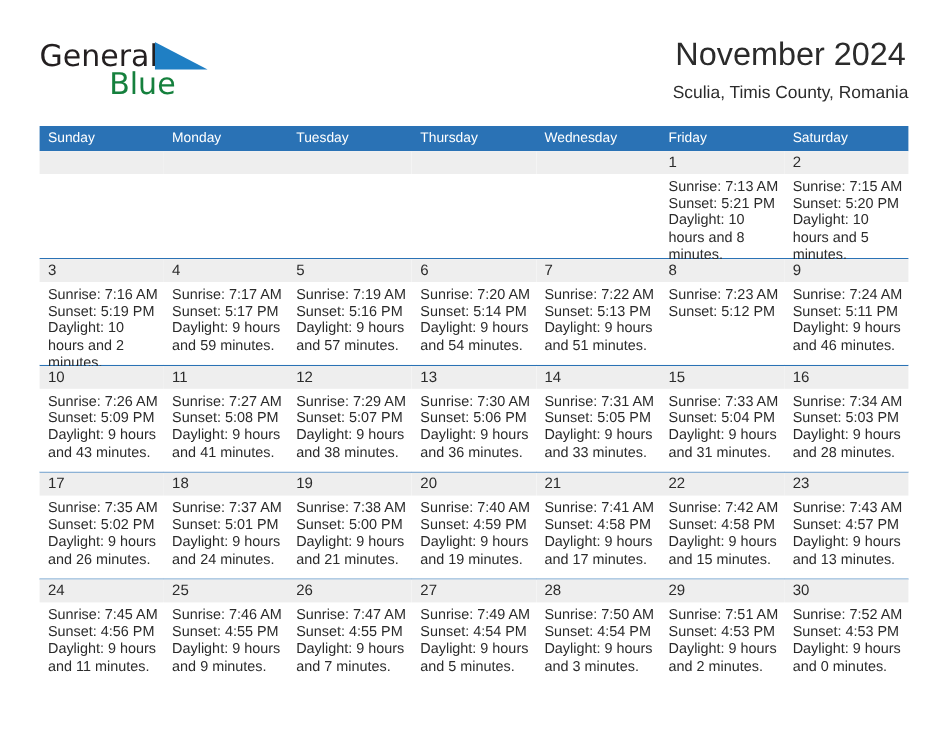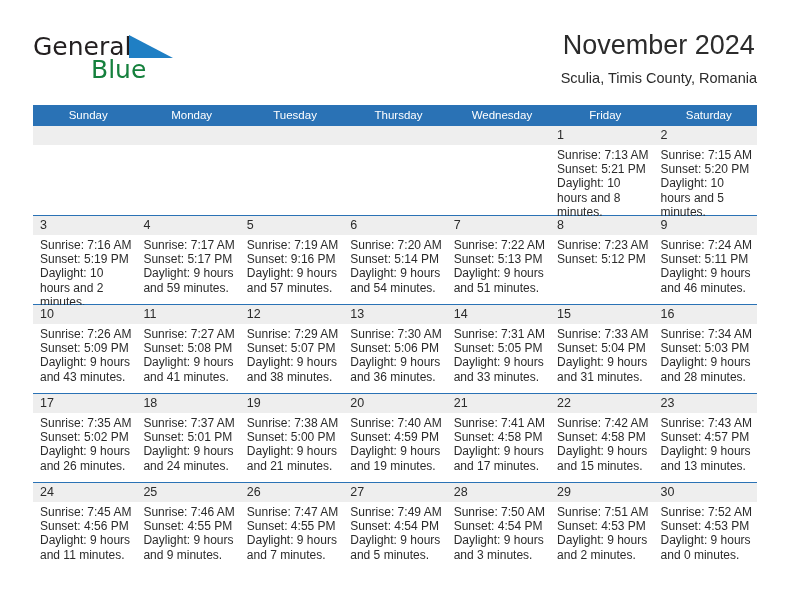--- a/index.html
+++ b/index.html
@@ -100,21 +100,20 @@
   }
   .weekday {
     flex: 1 1 0;
     min-width: 0;
     color: #ffffff;
     font-size: 11.5px;
     line-height: 19px;
     padding: 1px 0 1px 7px;
     box-sizing: border-box;
     white-space: nowrap;
-    text-align: center;
   }
 
   .week-row {
     display: flex;
     width: 100%;
     border-top: 1.4px solid #2a72b5;
     height: 89px;
     box-sizing: border-box;
   }
   .week-row.first {
@@ -266,21 +265,21 @@
         <div class="day-body">
           <div>Sunrise: 7:17 AM</div>
           <div>Sunset: 5:17 PM</div>
           <div class="daylight">Daylight: 9 hours and 59 minutes.</div>
         </div>
       </div>
       <div class="day-cell">
         <div class="day-number-band">5</div>
         <div class="day-body">
           <div>Sunrise: 7:19 AM</div>
-          <div>Sunset: 9:16 PM</div>
+          <div>Sunset: 5:16 PM</div>
           <div class="daylight">Daylight: 9 hours and 57 minutes.</div>
         </div>
       </div>
       <div class="day-cell">
         <div class="day-number-band">6</div>
         <div class="day-body">
           <div>Sunrise: 7:20 AM</div>
           <div>Sunset: 5:14 PM</div>
           <div class="daylight">Daylight: 9 hours and 54 minutes.</div>
         </div>

